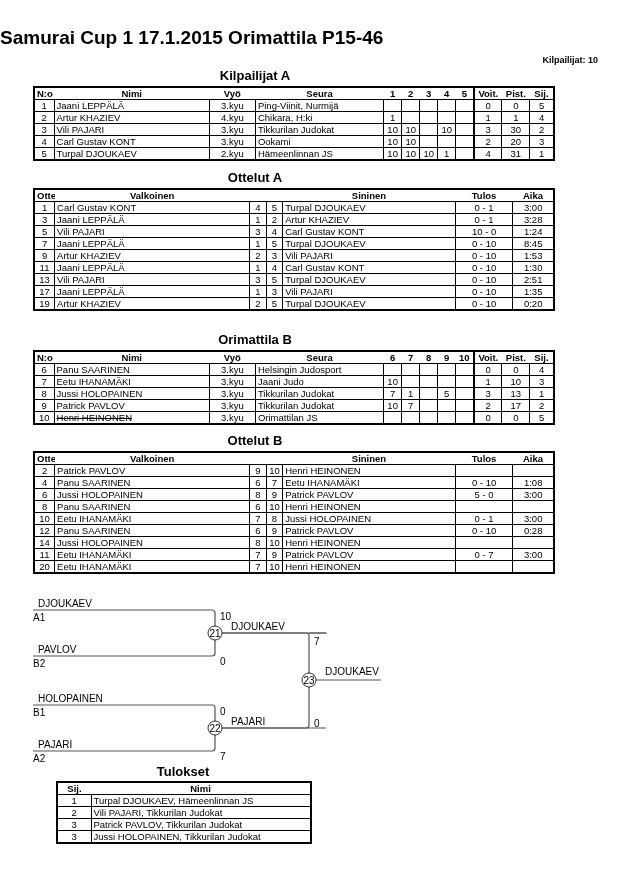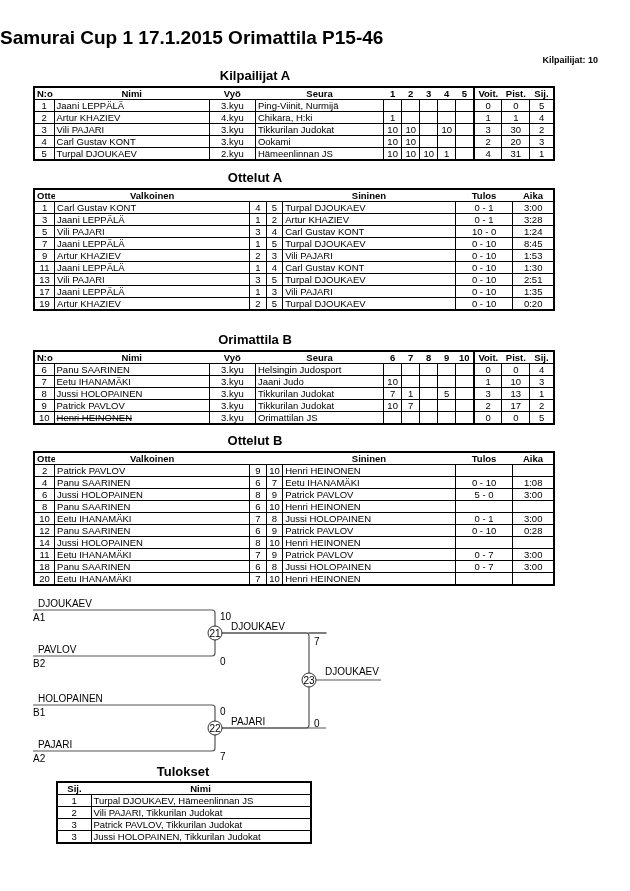--- a/index.html
+++ b/index.html
@@ -451,29 +451,20 @@
       <tr>
         <td class="c">11</td>
         <td>Eetu IHANAMÄKI</td>
         <td class="c">7</td>
         <td class="c">9</td>
         <td>Patrick PAVLOV</td>
         <td class="c">0 - 7</td>
         <td class="c">3:00</td>
       </tr>
       <tr>
-        <td class="c">18</td>
-        <td>Panu SAARINEN</td>
-        <td class="c">6</td>
-        <td class="c">8</td>
-        <td>Jussi HOLOPAINEN</td>
-        <td class="c">0 - 7</td>
-        <td class="c">3:00</td>
-      </tr>
-      <tr>
         <td class="c">20</td>
         <td>Eetu IHANAMÄKI</td>
         <td class="c">7</td>
         <td class="c">10</td>
         <td>Henri HEINONEN</td>
         <td class="c"></td>
         <td class="c"></td>
       </tr>
     </tbody>
 </table>

